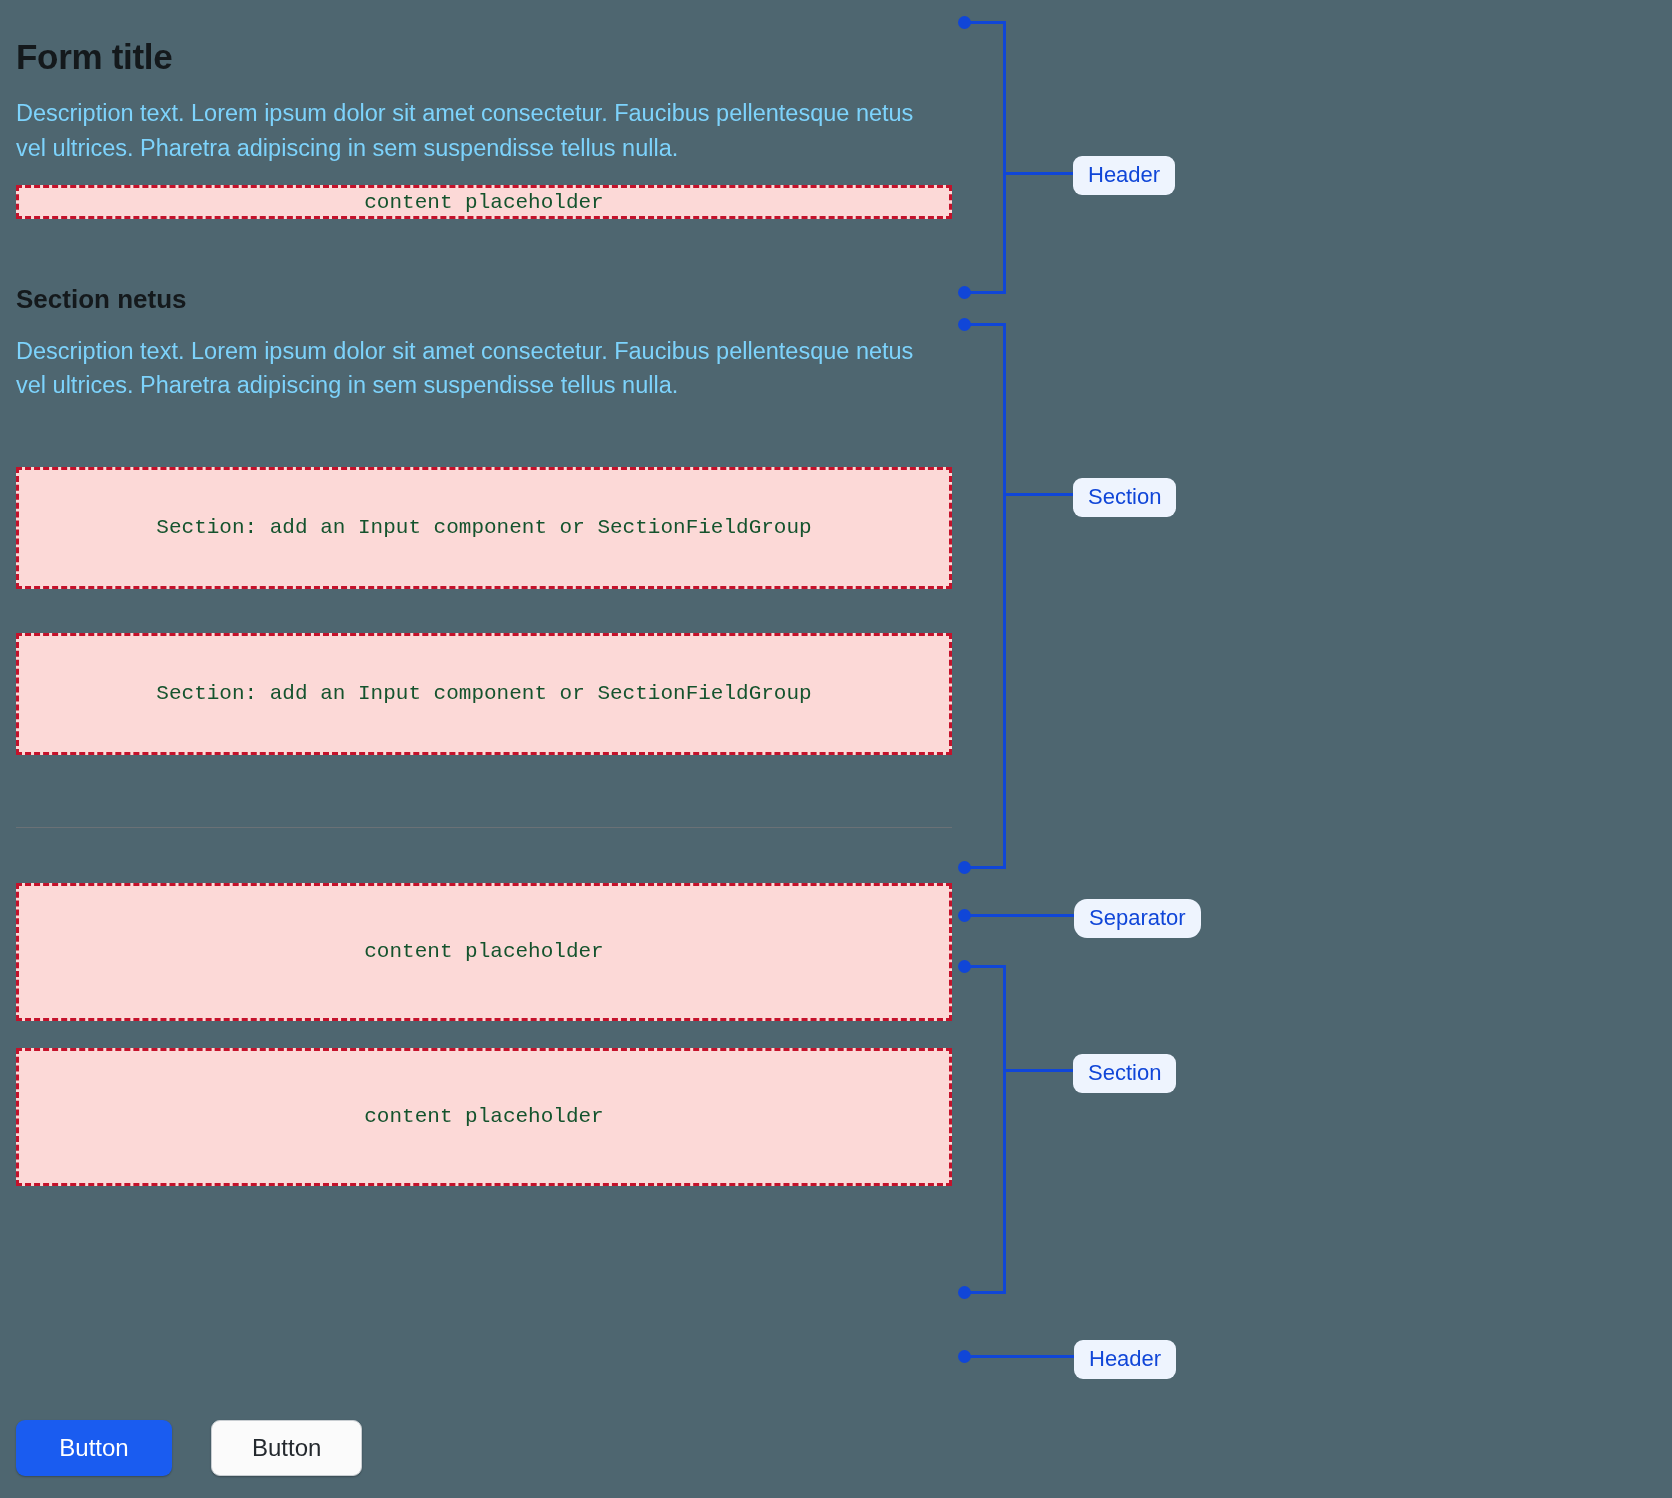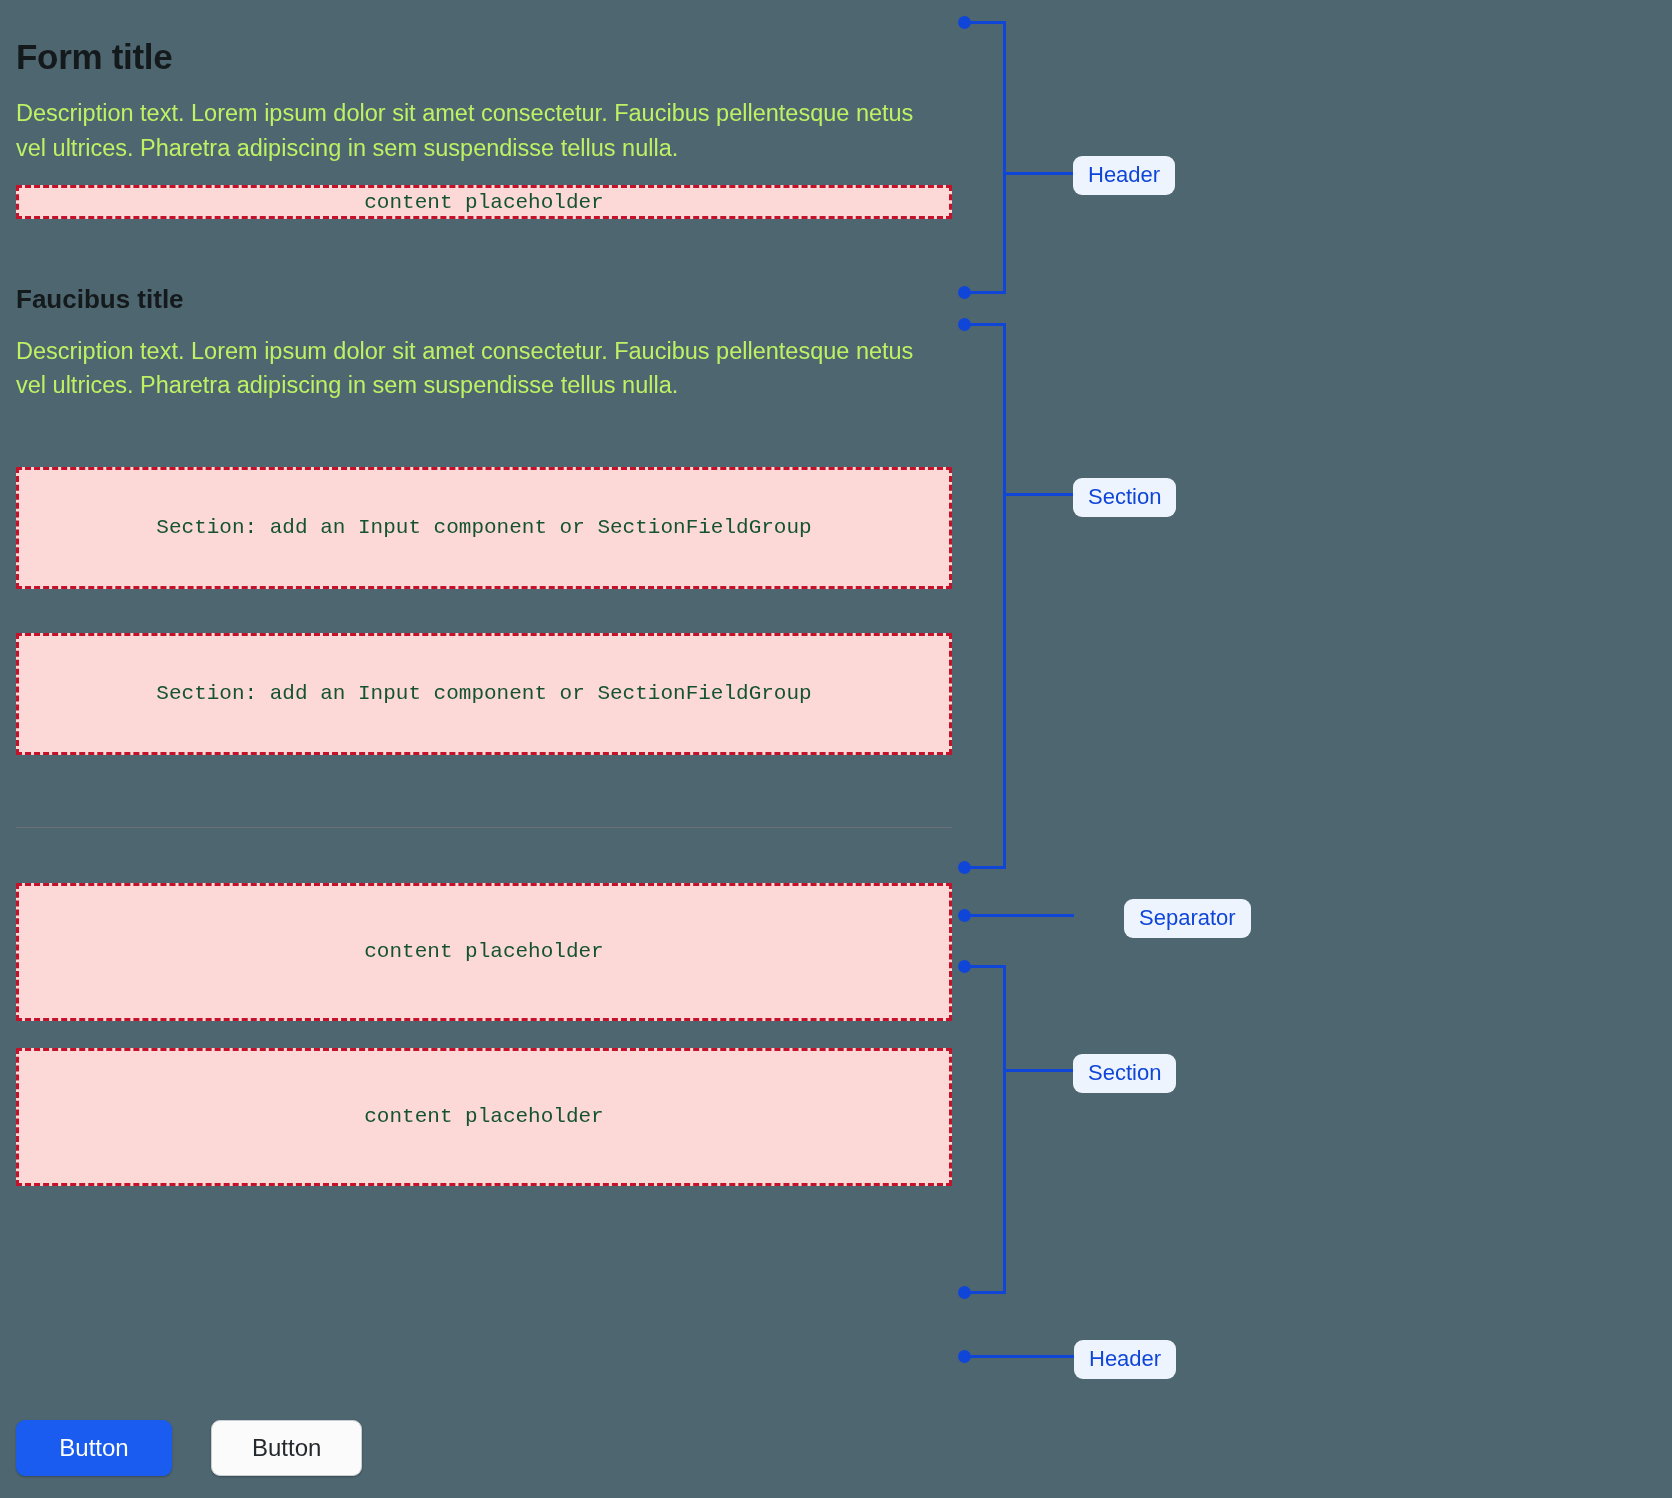--- a/index.html
+++ b/index.html
@@ -11,21 +11,21 @@
     position:relative;
     overflow:hidden;
   }
   .form-col { position:absolute; left:16px; top:0; width:936px; }
 
   .form-title {
     font-size:35px; font-weight:700; color:#14191c;
     margin:36px 0 0 0; letter-spacing:-0.3px; line-height:1.2;
   }
   .desc {
-    font-size:23.5px; color:#bef264; line-height:1.47;
+    font-size:23.5px; color:#7dd3fc; line-height:1.47;
     margin:18px 4px 0 0; max-width:905px;
   }
   .section-title {
     font-size:26px; font-weight:700; color:#14191c;
     margin:0; line-height:1.25;
   }
 
   .ph {
     background:#fcd9d7;
     border:3px dashed #c4122b;
@@ -81,21 +81,21 @@
 <body>
 
 <div class="form-col">
 
   <h1 class="form-title">Form title</h1>
 
   <p class="desc">Description text. Lorem ipsum dolor sit amet consectetur. Faucibus pellentesque netus vel ultrices. Pharetra adipiscing in sem suspendisse tellus nulla.</p>
 
   <div class="ph ph-slim" style="margin-top:20px;">content placeholder</div>
 
-  <h2 class="section-title" style="margin-top:64px;">Faucibus title</h2>
+  <h2 class="section-title" style="margin-top:64px;">Section netus</h2>
 
   <p class="desc">Description text. Lorem ipsum dolor sit amet consectetur. Faucibus pellentesque netus vel ultrices. Pharetra adipiscing in sem suspendisse tellus nulla.</p>
 
   <div class="ph ph-tall" style="margin-top:64px;">Section: add an Input component or SectionFieldGroup</div>
 
   <div class="ph ph-tall" style="margin-top:44px;">Section: add an Input component or SectionFieldGroup</div>
 
   <div class="separator" style="margin-top:72px;"></div>
 
   <div class="ph ph-mid" style="margin-top:55px;">content placeholder</div>
@@ -122,21 +122,21 @@
   <div class="dot" style="left:958px; top:318px;"></div>
   <div class="hline" style="left:964px; top:323px;  width:42px;"></div>
   <div class="vline" style="left:1003px; top:323px; height:545px;"></div>
   <div class="hline" style="left:964px; top:866px; width:42px;"></div>
   <div class="dot" style="left:958px; top:861px;"></div>
   <div class="hline" style="left:1003px; top:493px; width:70px;"></div>
   <div class="pill" style="left:1073px; top:478px;">Section</div>
 
   <div class="dot" style="left:958px; top:909px;"></div>
   <div class="hline" style="left:964px; top:914px; width:110px;"></div>
-  <div class="pill" style="left:1124px; top:899px;">Separator</div>
+  <div class="pill" style="left:1074px; top:899px;border-radius:13px;">Separator</div>
 
   <div class="dot" style="left:958px; top:960px;"></div>
   <div class="hline" style="left:964px; top:965px;  width:42px;"></div>
   <div class="vline" style="left:1003px; top:965px; height:328px;"></div>
   <div class="hline" style="left:964px; top:1291px; width:42px;"></div>
   <div class="dot" style="left:958px; top:1286px;"></div>
   <div class="hline" style="left:1003px; top:1069px; width:70px;"></div>
   <div class="pill" style="left:1073px; top:1054px;">Section</div>
 
   <div class="dot" style="left:958px; top:1350px;"></div>

